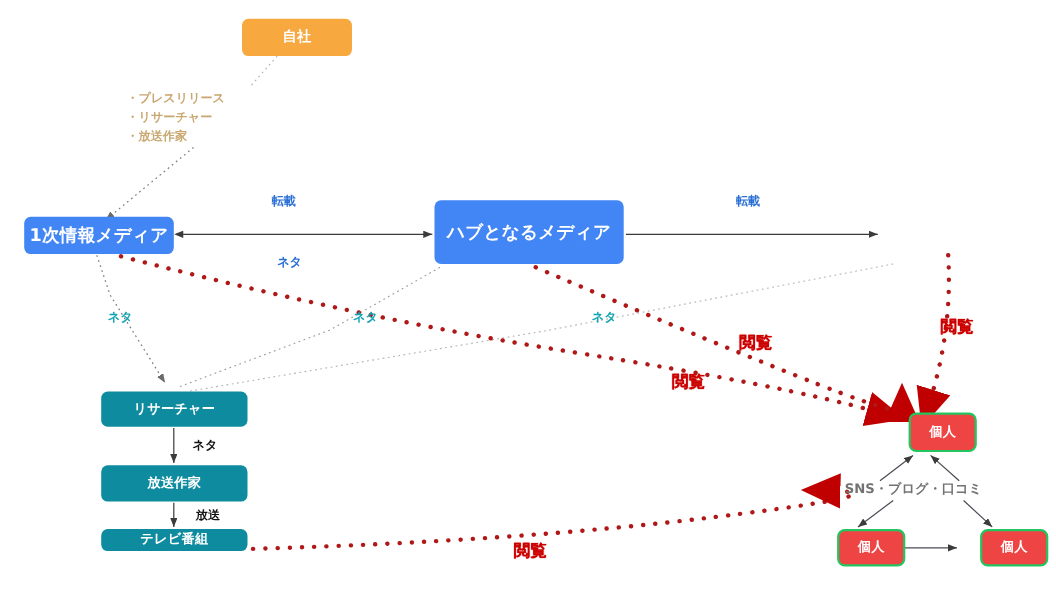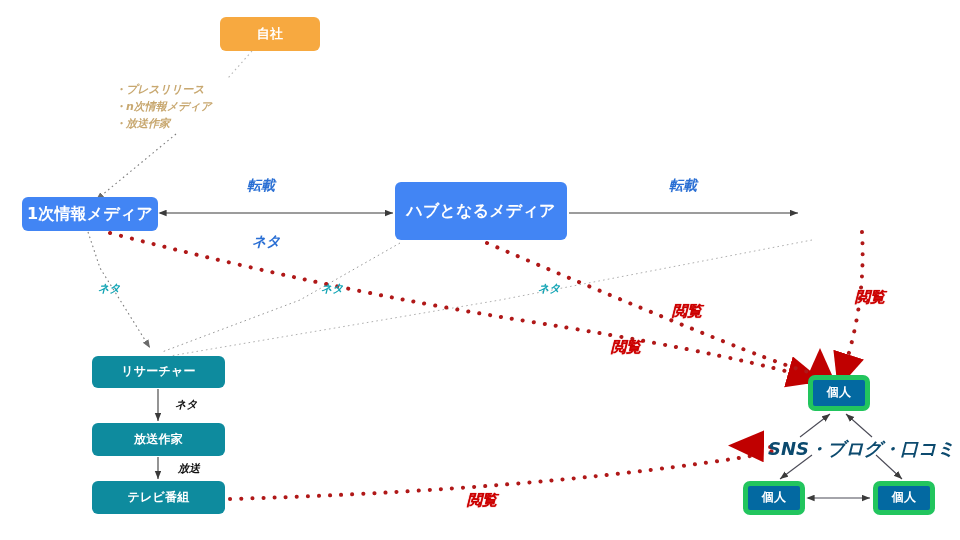--- a/index.html
+++ b/index.html
@@ -19,35 +19,34 @@
     text-align:right;
     border-radius:6px;
     box-sizing:border-box;
     font-weight:bold;
     letter-spacing:.2px;
     line-height:1.1;
   }
   .node.orange{background:#f7a940;color:#ffffff;font-size:13px;}
   .node.blue{background:#4285f4;color:#ffffff;font-size:16px;}
   .node.teal{background:#0e8b9e;color:#ffffff;font-size:12px;}
-  .node.red{background:#0369a1;color:#ffffff;font-size:12px;border:5px solid #22c55e;border-radius:7px;}
+  .node.red{background:#ef4444;color:#ffffff;font-size:12px;border:2px solid #22c55e;border-radius:7px;margin-left:18px;}
 
   .label{
     position:absolute;
     font-weight:bold;
     white-space:nowrap;
     line-height:1.32;
-    font-style:italic;
   }
-  .label.blue{color:#2a6fd4;font-size:14px;text-align:right;}
+  .label.blue{color:#2a6fd4;font-size:11px;text-align:right;}
   .label.teal{color:#11a4b4;font-size:11px;}
   .label.black{color:#111111;font-size:11px;}
   .label.red{color:#cc0000;font-size:15px;text-shadow:0 0 1px #cc0000;}
   .label.tan{color:#c8a870;font-size:11px;}
-  .label.snslabel{color:#0c4a6e;font-size:18px;font-weight:bold;}
+  .label.snslabel{color:#737373;font-size:12px;font-weight:bold;}
 </style>
 </head>
 <body>
 
 <div id="stage">
 
   <svg class="layer" viewBox="0 0 960 540">
     <defs>
       <marker id="arrDark" markerWidth="9" markerHeight="9" refX="7.5" refY="3" orient="auto">
         <path d="M0,0 L7.5,3 L0,6 z" fill="#3b3b3b"></path>
@@ -114,38 +113,38 @@
 
 
   <div class="node teal" style="left:92px;top:356px;width:133px;height:32px;">
     <span>リサーチャー</span>
   </div>
 
   <div class="node teal" style="left:92px;top:423px;width:133px;height:33px;">
     <span>放送作家</span>
   </div>
 
-  <div class="node teal" style="left:92px;top:481px;width:133px;height:33px;">
+  <div class="node teal" style="left:92px;top:481px;width:133px;height:20px;">
     <span>テレビ番組</span>
   </div>
 
   <div class="node red" style="left:808px;top:375px;width:62px;height:36px;">
     <span>個人</span>
   </div>
 
   <div class="node red" style="left:743px;top:481px;width:62px;height:34px;">
     <span>個人</span>
   </div>
 
   <div class="node red" style="left:873px;top:481px;width:62px;height:34px;">
     <span>個人</span>
   </div>
 
   <div class="label tan" style="left:115px;top:83px;">・プレスリリース</div>
-  <div class="label tan" style="left:115px;top:100px;">・n次情報メディア</div>
+  <div class="label tan" style="left:115px;top:100px;">・リサーチャー</div>
   <div class="label tan" style="left:115px;top:117px;">・放送作家</div>
 
   <div class="label blue" style="left:247px;top:176px;">転載</div>
   <div class="label blue" style="left:669px;top:176px;">転載</div>
   <div class="label blue" style="left:252px;top:232px;">ネタ</div>
 
   <div class="label teal" style="left:98px;top:282px;">ネタ</div>
   <div class="label teal" style="left:321px;top:282px;">ネタ</div>
   <div class="label teal" style="left:538px;top:282px;">ネタ</div>
 

